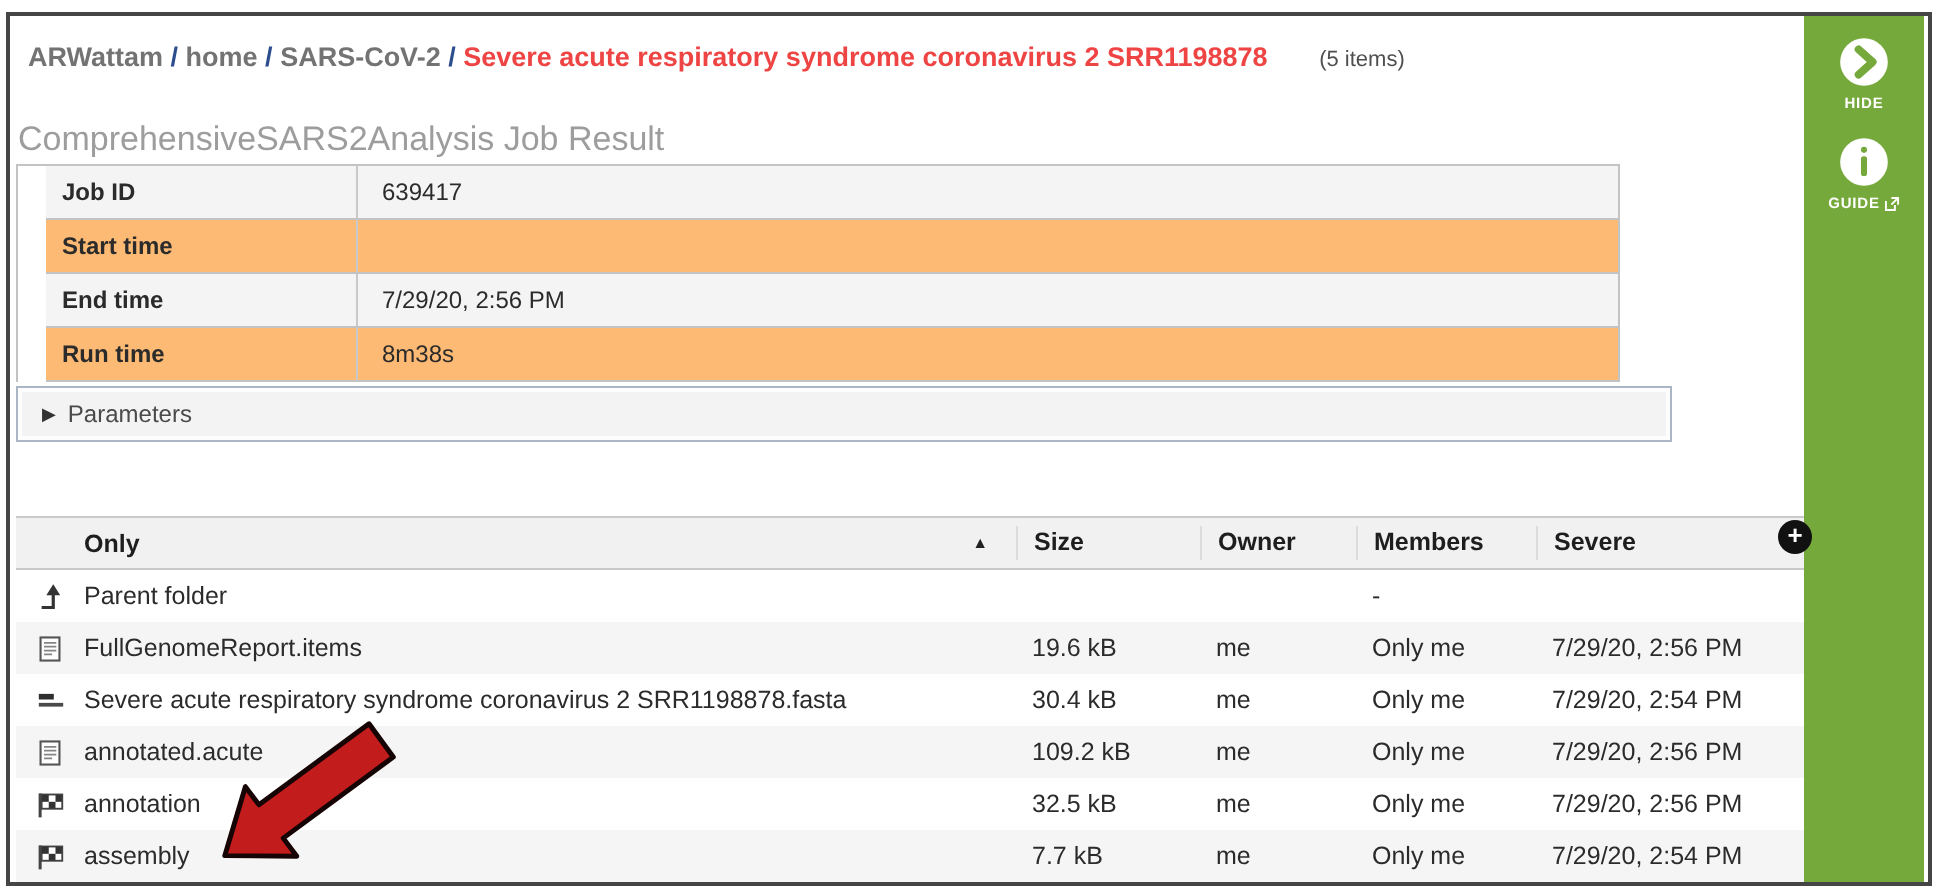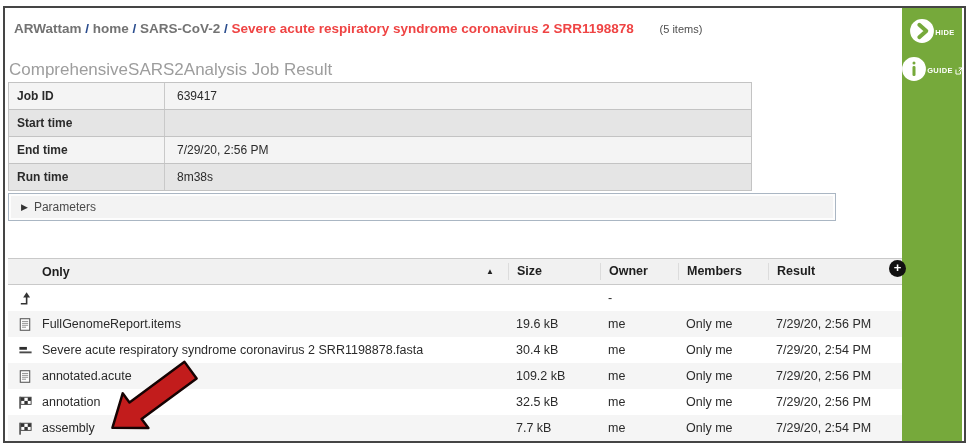--- a/index.html
+++ b/index.html
@@ -13,23 +13,23 @@
   .breadcrumb{position:absolute;left:9px;top:13px;font-size:13.5px;font-weight:bold;white-space:nowrap;}
   .bc-link{color:#737373;cursor:pointer;}
   .bc-sep{color:#2b4d8e;}
   .bc-current{color:#ef4444;}
   .bc-count{color:#4f4f4f;font-weight:normal;font-size:11px;margin-left:22px;}
 
   
   .page-title{position:absolute;left:4px;top:52px;font-size:17px;color:#9d9d9d;}
 
   
-  .job-table{position:absolute;left:3px;top:74px;width:744px;border:1px solid #c3c3c3;
-             border-bottom:none;box-sizing:border-box;font-size:12px;}
-  .jrow{display:flex;height:26px;line-height:26px;border-bottom:1px solid #c3c3c3;background:#e5e5e5;}
+  .job-table{position:absolute;left:3px;top:74px;width:802px;border:1px solid #c3c3c3;
+             border-bottom:none;box-sizing:border-box;font-size:12px;padding-left:14px;}
+  .jrow{display:flex;height:26px;line-height:26px;border-bottom:1px solid #c3c3c3;background:#fdba74;}
   .jrow:nth-child(odd){background:#f4f4f4;}
   .jlabel{width:156px;padding-left:8px;font-weight:bold;border-right:1px solid #c9c9c9;box-sizing:border-box;}
   .jvalue{flex:1;padding-left:12px;}
 
   
   .params{position:absolute;left:3px;top:185px;width:828px;height:28px;box-sizing:border-box;
           background:#f3f3f3;border:1px solid #aab6c3;box-shadow:inset 0 0 0 2px #fdfdfd;
           display:flex;align-items:center;padding-left:12px;font-size:12px;color:#4a4a4a;cursor:pointer;}
   .tri{font-size:9px;margin-right:6px;color:#333;}
 
@@ -48,21 +48,21 @@
   .cell{padding-left:8px;white-space:nowrap;}
 
   
   .colcfg{position:absolute;left:884px;top:252px;width:17px;height:17px;border-radius:50%;
           background:#111;color:#fff;font-size:13px;font-weight:bold;text-align:center;
           line-height:16px;z-index:6;cursor:pointer;}
 
   
   .sidebar{position:absolute;top:0;bottom:0;right:2px;width:60px;background:#76A93B;z-index:4;
            display:flex;flex-direction:column;align-items:center;}
-  .sb-btn{display:flex;flex-direction:row;align-items:center;cursor:pointer;justify-content:flex-end;}
+  .sb-btn{display:flex;flex-direction:column;align-items:center;cursor:pointer;justify-content:flex-end;}
   .sb-btn.hide{margin-top:10px;}
   .sb-btn.guide{margin-top:12px;}
   .sb-label{font-size:7.5px;font-weight:bold;color:#fff;letter-spacing:.4px;margin-top:3px;
             display:flex;align-items:center;gap:2px;}
 
   
   .red-arrow{position:absolute;left:93px;top:349px;width:108px;height:84px;z-index:7;pointer-events:none;}
 </style>
 </head>
 <body>
@@ -103,30 +103,31 @@
 
     <div class="file-table">
       <div class="fhead">
         <div class="fh-name">
           <span>Only</span>
           <span class="sort-arrow">▲</span>
         </div>
         <div class="fh-cell">Size</div>
         <div class="fh-cell">Owner</div>
         <div class="fh-cell">Members</div>
-        <div class="fh-cell">Result</div>
+        <div class="fh-cell">Severe</div>
       </div>
       <div id="file-rows">
           <div class="frow">
             <span class="cicon">
               <svg viewBox="0 0 16 16" width="15" height="15">
                 <path d="M3 13.6 H9.2 V6.5" fill="none" stroke="#333" stroke-width="1.7"></path>
                 <path d="M9.2 1.2 L5.5 7 H12.9 Z" fill="#333"></path>
               </svg>
             </span>
+            <span class="cname">Parent folder</span>
             <span class="cell"></span>
             <span class="cell"></span>
             <span class="cell">-</span>
             <span class="cell"></span>
           </div>
           <div class="frow">
             <span class="cicon">
               <svg viewBox="0 0 16 16" width="14" height="15">
                 <rect x="2.6" y="1.4" width="10.8" height="13.2" fill="#fdfdfd" stroke="#555" stroke-width="1.2"></rect>
                 <path d="M4.6 4.5h7M4.6 6.7h7M4.6 8.9h7M4.6 11.1h4.6" stroke="#858585" stroke-width="1" fill="none"></path>

